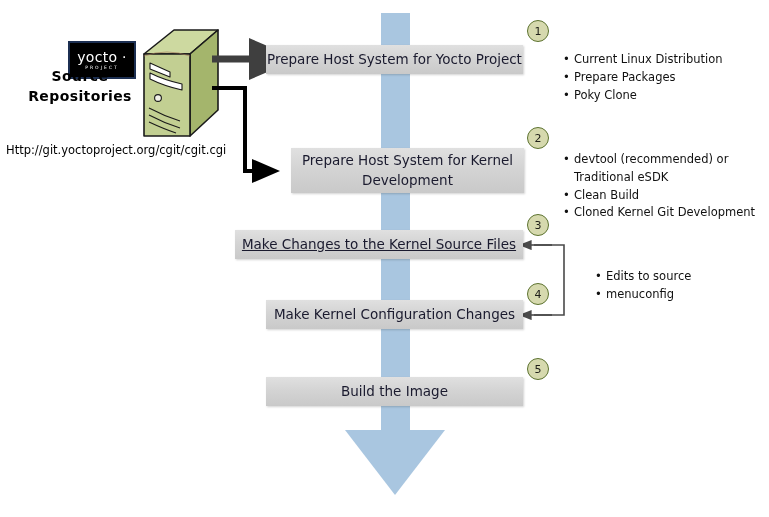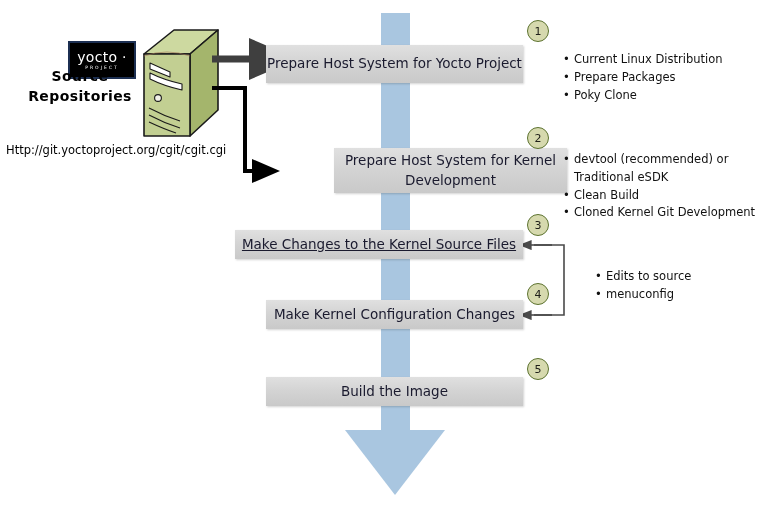--- a/index.html
+++ b/index.html
@@ -109,22 +109,22 @@
     display: flex;
     align-items: center;
     justify-content: center;
     text-align: center;
     color: #1a1a2e;
     font-size: 13.5px;
     line-height: 1.45;
     box-shadow: 1px 1px 2px rgba(0,0,0,0.18);
   }
 
-  #box-1 { left: 266px; top: 45px;  width: 257px; height: 38px; }
-  #box-2 { left: 291px; top: 148px; width: 233px; height: 45px; margin-left: 43px; }
+  #box-1 { left: 266px; top: 45px;  width: 257px; height: 29px; }
+  #box-2 { left: 291px; top: 148px; width: 233px; height: 45px; }
   #box-3 { left: 235px; top: 230px; width: 288px; height: 29px; text-decoration: underline; }
   #box-4 { left: 266px; top: 300px; width: 257px; height: 29px; }
   #box-5 { left: 266px; top: 377px; width: 257px; height: 29px; }
 
   
   .connectors {
     position: absolute;
     left: 0;
     top: 0;
     width: 769px;

